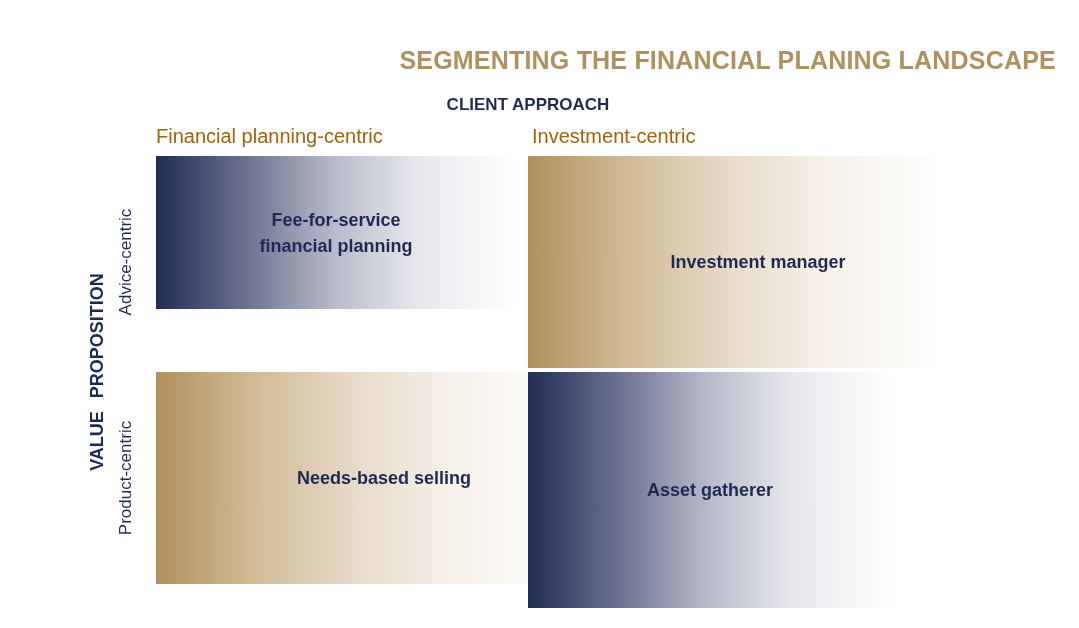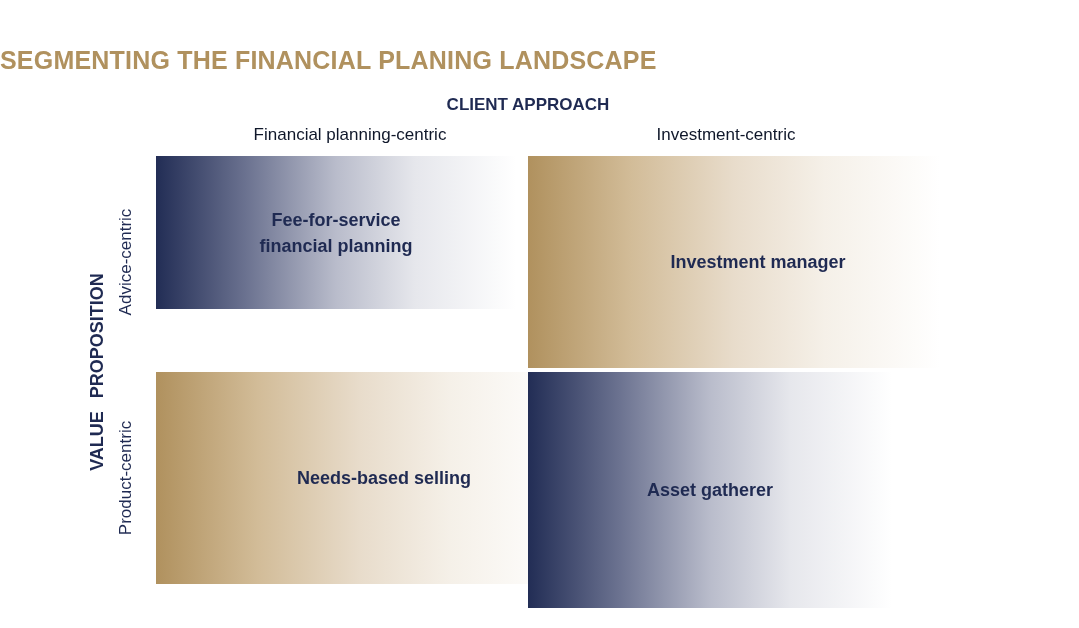--- a/index.html
+++ b/index.html
@@ -1,22 +1,22 @@
 <!DOCTYPE html>
 <html><head>
 <meta charset="utf-8">
 <style>
   html, body { margin:0; padding:0; background:#ffffff; }
   body { width:1079px; height:628px; position:relative; overflow:hidden;
          font-family:"Liberation Sans","DejaVu Sans",sans-serif; }
-  .title { position:absolute; left:0; width:1056px; top:46px; text-align:left;
+  .title { position:absolute; left:0; width:1056px; top:46px; text-align:right;
            font-size:25px; font-weight:bold; color:#b0915e; letter-spacing:0.2px; }
   .x-axis-title { position:absolute; left:0; width:1056px; top:95px; text-align:center;
                   font-size:17px; font-weight:bold; color:#1f2a52; }
-  .col-label { position:absolute; top:125px; font-size:17px; color:#0f172a; text-align:center; }
+  .col-label { position:absolute; top:125px; font-size:20px; color:#a16207; text-align:left; }
   .col-label.c1 { left:156px; width:388px; }
   .col-label.c2 { left:532px; width:388px; }
   .y-axis-title { position:absolute; left:97px; top:372px; transform:translate(-50%,-50%) rotate(-90deg);
                   white-space:nowrap; font-size:18px; font-weight:bold; color:#1f2a52; word-spacing:8px; }
   .row-label { position:absolute; left:126px; transform:translate(-50%,-50%) rotate(-90deg);
                white-space:nowrap; font-size:17px; color:#1f2a52; }
   .row-label.r1 { top:262px; }
   .row-label.r2 { top:478px; }
   .cell { position:absolute; display:flex; align-items:center; justify-content:center; text-align:center;
           font-size:18px; font-weight:bold; color:#1f2a52; line-height:26px; }

